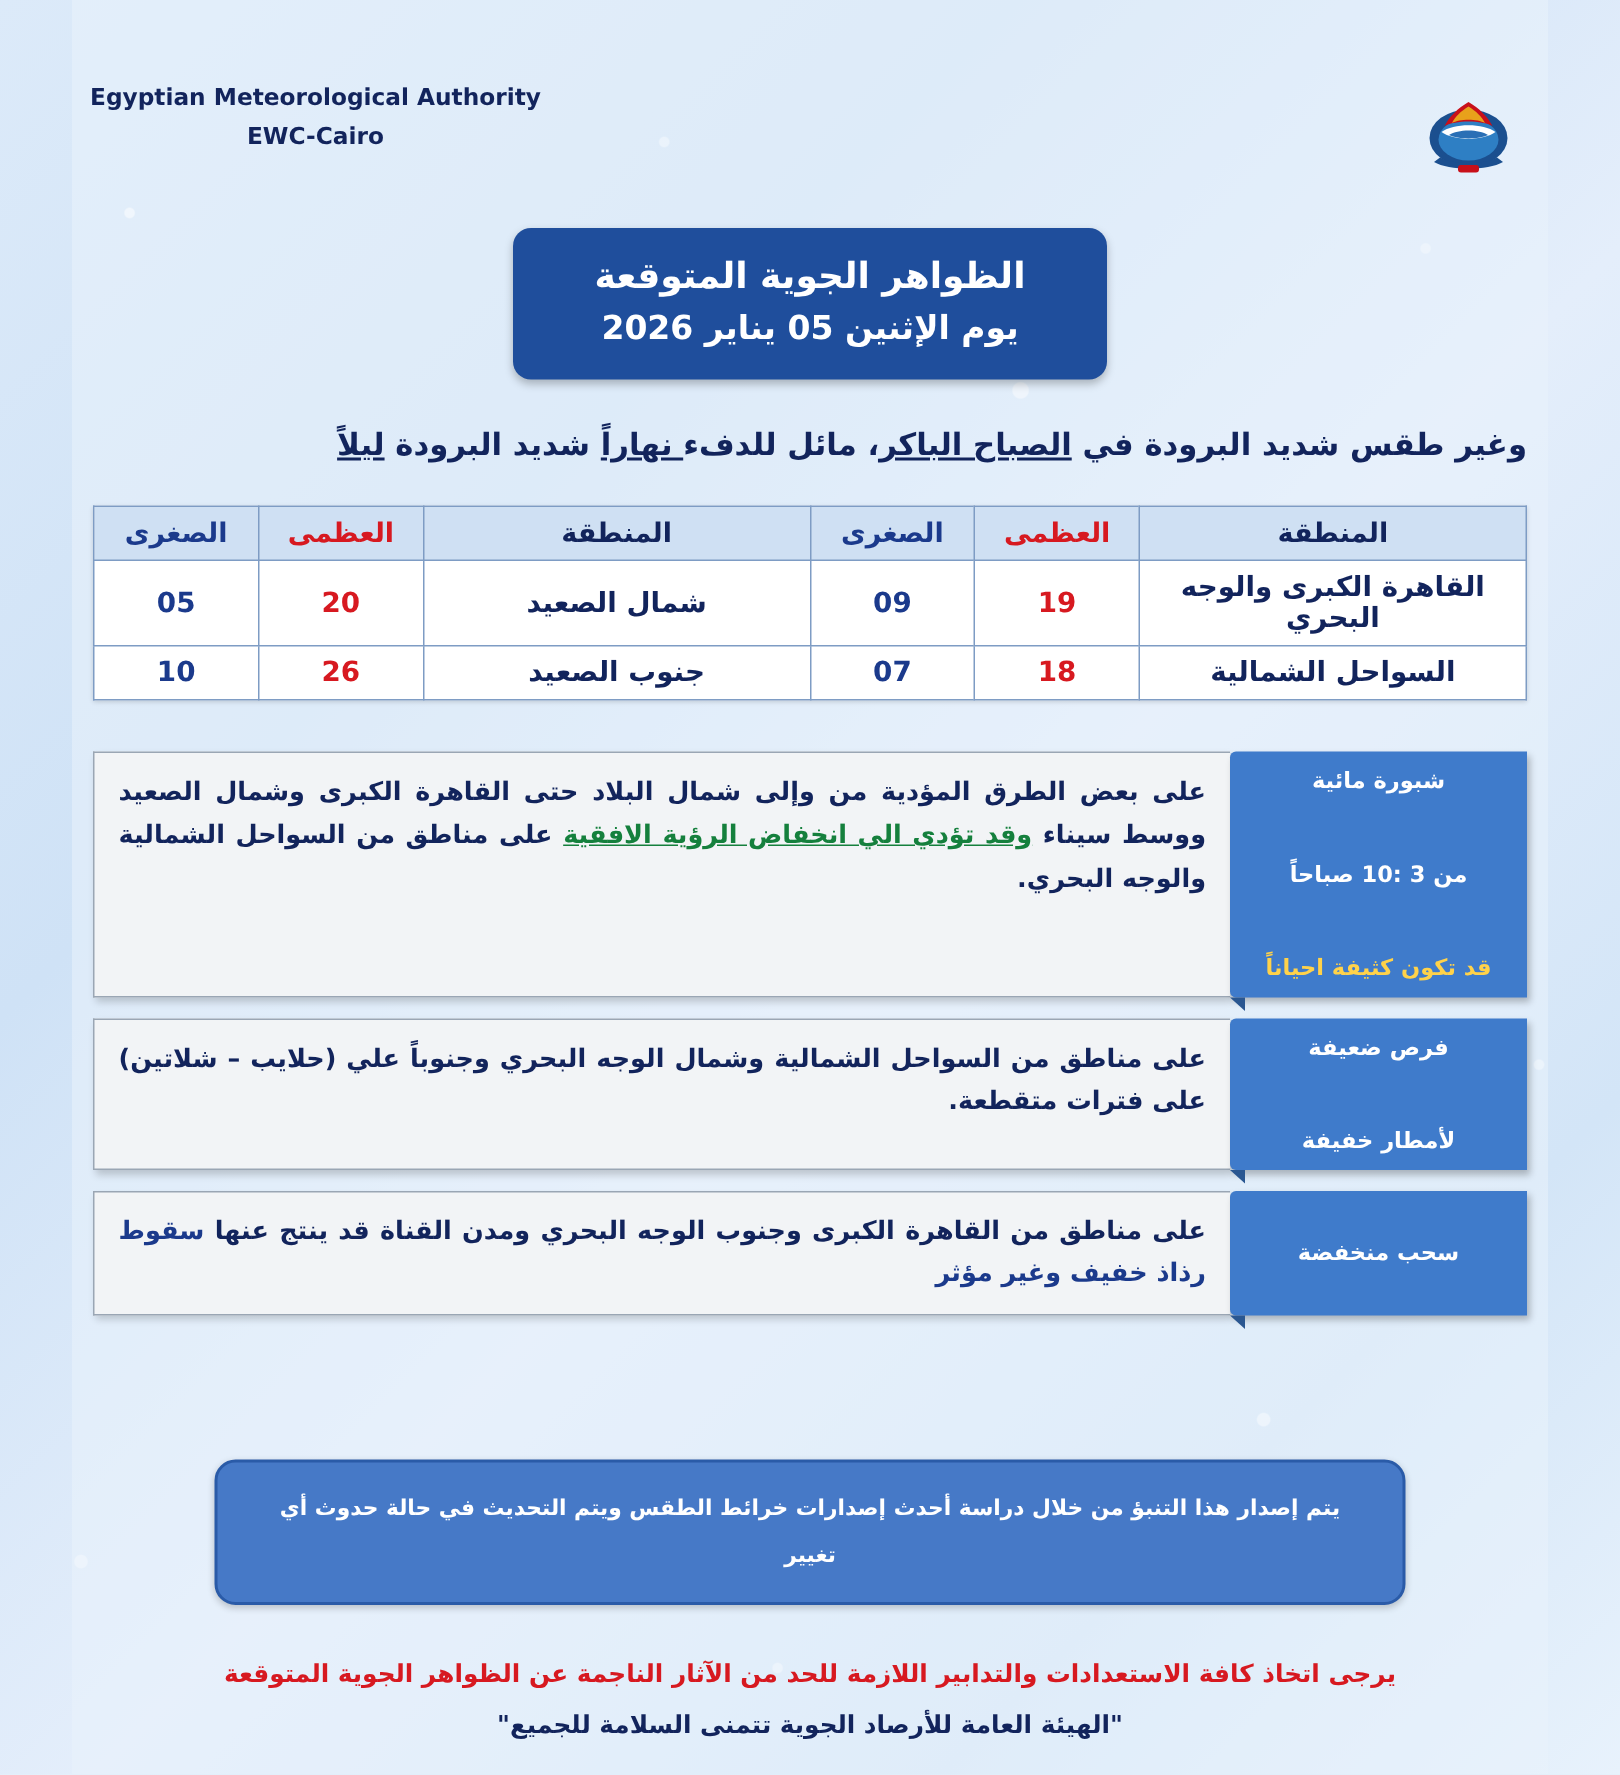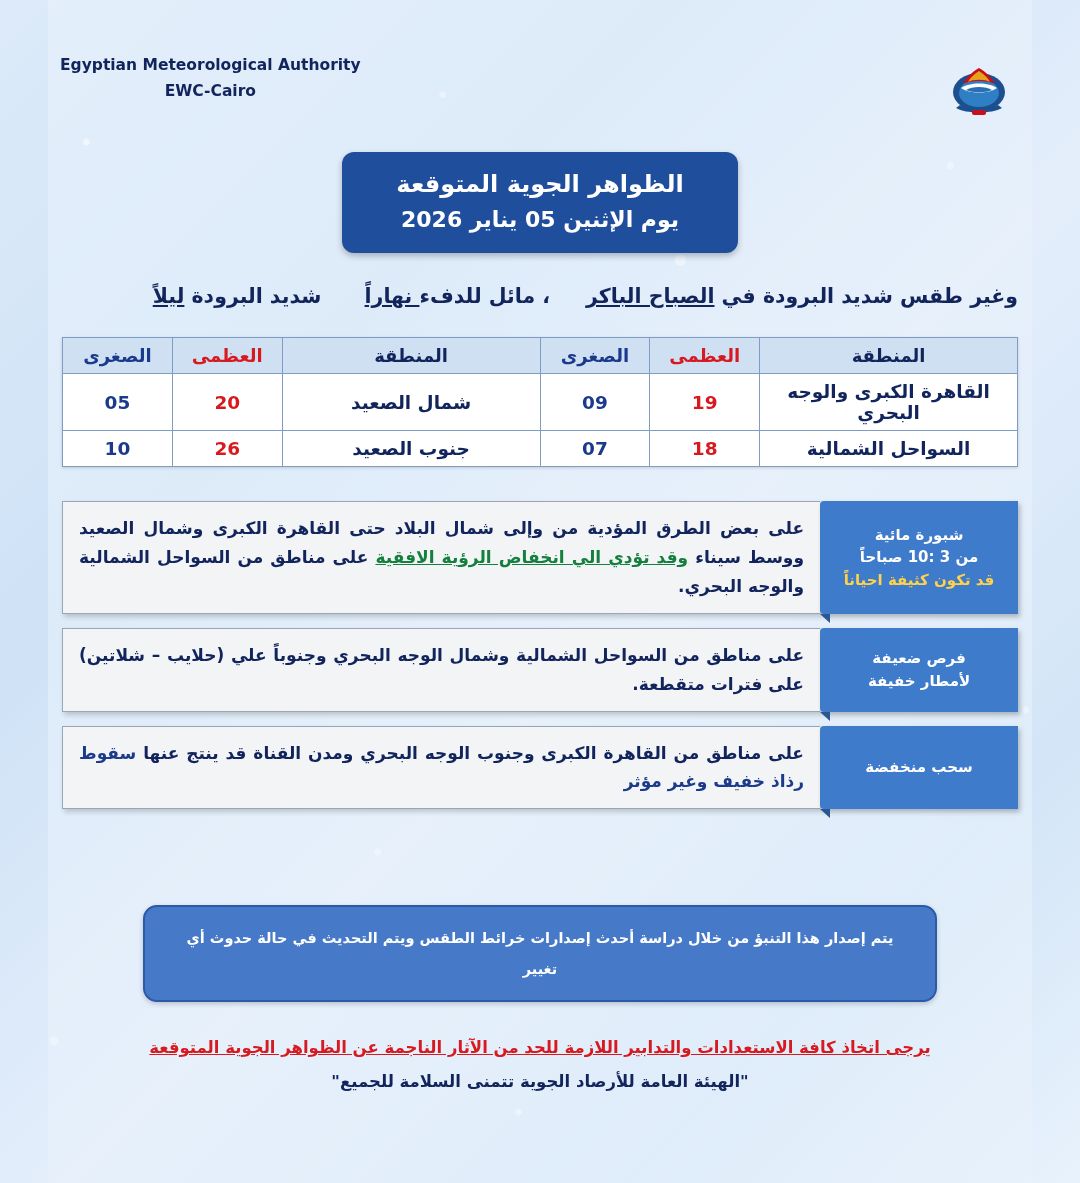--- a/index.html
+++ b/index.html
@@ -110,21 +110,21 @@
   
   .summary {
     margin: 26px 62px 0 62px;
     text-align: right;
     direction: rtl;
     font-size: 20.5px;
     font-weight: bold;
     line-height: 1.75;
     color: #12245c;
   }
-  .summary .u { text-decoration: underline; margin-left: 36px; }
+  .summary .u { text-decoration: underline; }
   .summary .red { color: #d71920; }
 
   
   .table-wrap {
     margin: 22px 62px 0 62px;
   }
   table.temps {
     border-collapse: collapse;
     width: 100%;
     direction: rtl;
@@ -171,20 +171,21 @@
     font-size: 15px;
     display: flex;
     flex-direction: column;
     align-items: center;
     justify-content: center;
     text-align: center;
     padding: 8px 8px;
     line-height: 1.5;
     border-radius: 4px 0 0 4px;
     box-shadow: 2px 3px 5px rgba(0,0,0,0.25);
+    gap: 40px;
   }
   .phen-tag::after {
     content: "";
     position: absolute;
     left: -0px;
     bottom: -9px;
     width: 0;
     height: 0;
     border-top: 9px solid #2a5791;
     border-left: 10px solid transparent;
@@ -232,21 +233,20 @@
   .footer {
     margin-top: 30px;
     text-align: center;
     direction: rtl;
   }
   .footer .f1 {
     color: #d71920;
     font-weight: bold;
     font-size: 16.5px;
     line-height: 1.9;
-    text-decoration: underline;
   }
   .footer .f2 {
     color: #12245c;
     font-weight: bold;
     font-size: 16.5px;
     line-height: 2.2;
   }
 </style>
 </head>
 <body>

